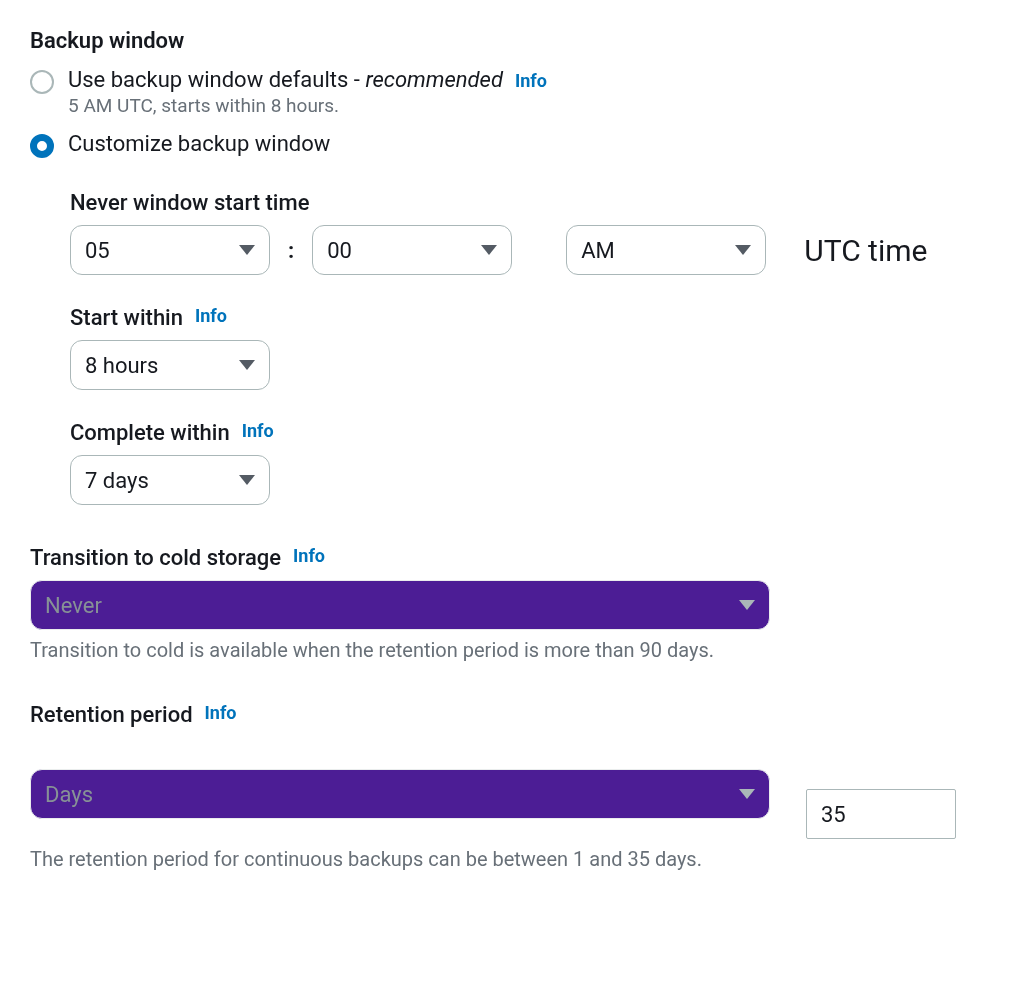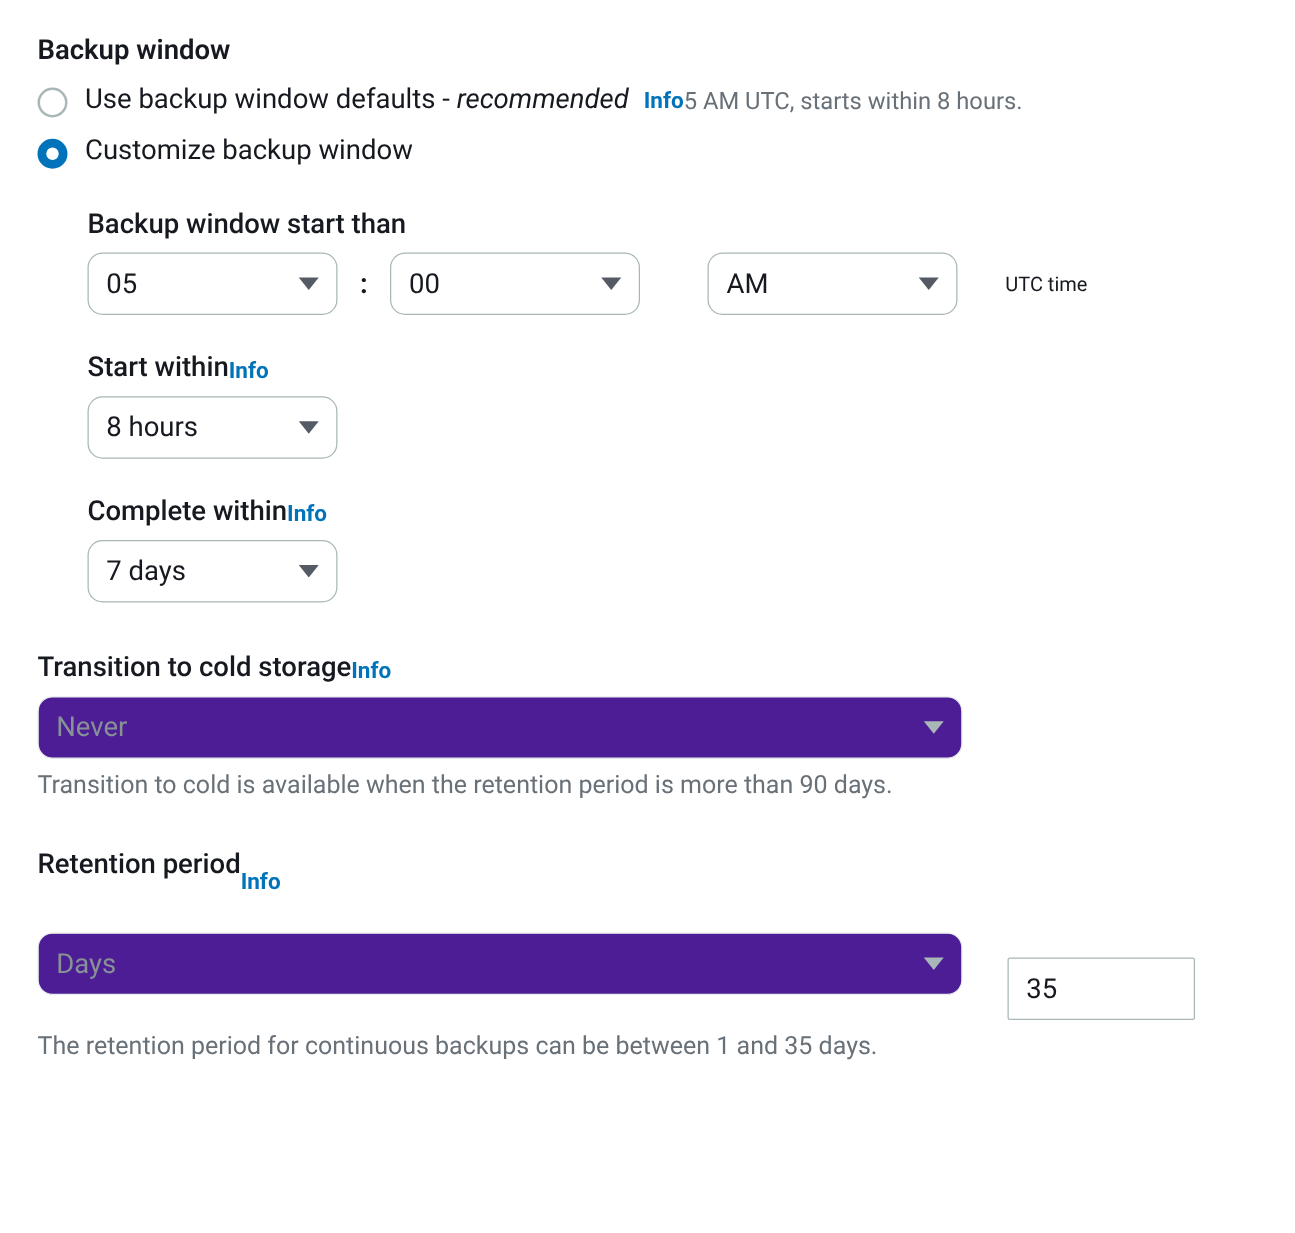--- a/index.html
+++ b/index.html
@@ -21,21 +21,22 @@
       margin-bottom: 14px;
     }
     .field-label {
       font-size: 22px;
       font-weight: 500;
       color: #16191f;
       margin-bottom: 10px;
     }
     .label-row {
       display: flex;
-      align-items: flex-end;
+      align-items: flex-start;
+      gap: 12px;
       margin-bottom: 10px;
     }
     .info-link {
       color: #0073bb;
       font-size: 18px;
       font-weight: 700;
       cursor: pointer;
     }
     .radio-group {
       margin-bottom: 8px;
@@ -56,20 +57,21 @@
       margin-top: 3px;
       position: relative;
       background: #fff;
     }
     .radio-circle.selected {
       border-color: #0073bb;
       border-width: 7px;
     }
     .radio-label-stack {
       display: flex;
+      flex-direction: column;
     }
     .radio-label-line {
       display: flex;
       align-items: baseline;
       gap: 12px;
     }
     .radio-label-text {
       font-size: 22px;
       color: #16191f;
     }
@@ -139,21 +141,21 @@
       display: flex;
       align-items: center;
       gap: 18px;
     }
     .colon {
       font-size: 22px;
       font-weight: 700;
       color: #16191f;
     }
     .side-text {
-      font-size: 16px;
+      font-size: 30px;
       color: #16191f;
       margin-left: 20px;
     }
     .help-text {
       font-size: 20px;
       color: #687078;
       margin-top: 8px;
     }
     .full-wide {
       width: 740px;
@@ -201,21 +203,21 @@
         <div class="radio-label-line">
           <span class="radio-label-text">Customize backup window</span>
         </div>
       </div>
     </div>
   </div>
 
   <div class="indent">
 
     <div class="field-block">
-      <div class="field-label">Backup window start than</div>
+      <div class="field-label">Never window start time</div>
       <div class="row-h">
         <div class="select-control sel-time">
           <span>05</span>
           <span class="caret"></span>
         </div>
         <span class="colon">:</span>
         <div class="select-control sel-time">
           <span>00</span>
           <span class="caret"></span>
         </div>

